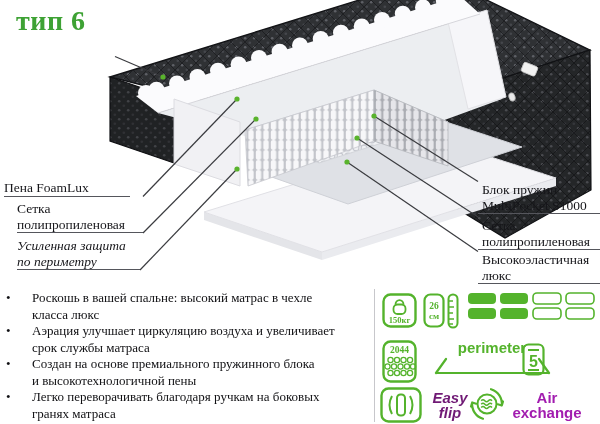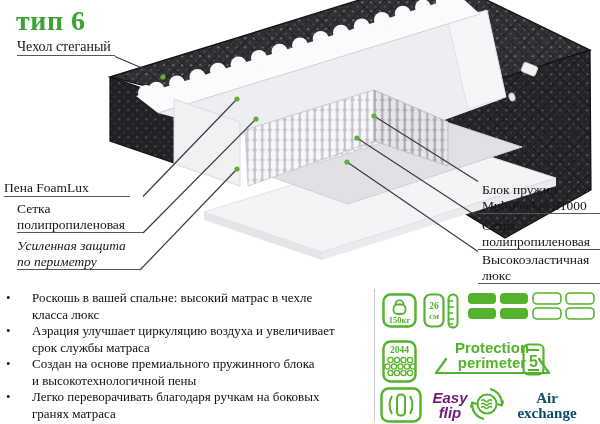--- a/index.html
+++ b/index.html
@@ -131,21 +131,20 @@
       <circle cx="163" cy="77" r="2.6"></circle>
         <circle cx="237" cy="99" r="2.6"></circle>
         <circle cx="256" cy="119" r="2.6"></circle>
       <circle cx="237" cy="169" r="2.6"></circle>
         <circle cx="374" cy="116" r="2.6"></circle>
         <circle cx="357" cy="138" r="2.6"></circle>
       <circle cx="347" cy="162" r="2.6"></circle>
     </g>
   </svg>
 
-  <div class="lbl" style="left:17px;top:39px;width:98px;font-size:14px;">Чехол стеганый</div>
   <div class="lbl" style="left:4px;top:180px;width:126px;">Пена FoamLux</div>
   <div class="lbl" style="left:17px;top:201px;width:126px;">Сетка
 полипропиленовая</div>
   <div class="lbl" style="left:17px;top:238px;width:123px;font-style:italic;">Усиленная защита
 по периметру</div>
   <div class="lbl r" style="left:478px;top:150px;width:118px;">Блок пружин
 MultiPocket S1000</div>
   <div class="lbl r" style="left:478px;top:186px;width:118px;">Сетка
 полипропиленовая</div>
   <div class="lbl r" style="left:478px;top:220px;width:118px;">Высокоэластичная
@@ -226,21 +225,20 @@
         <circle cx="15" cy="33" r="2.6"></circle>
         <circle cx="21.5" cy="33" r="2.6"></circle>
         <circle cx="28" cy="33" r="2.6"></circle>
     </g>
   </svg>
 
   <svg class="ic" style="left:428px;top:355px;" width="130" height="22" viewBox="0 0 130 22">
     <path d="M8,18 L18,4 M8,18 L121,18 M121,18 L111,4" fill="none" stroke="#54b32c" stroke-width="2.2" stroke-linecap="round"></path>
   </svg>
   <div class="glabel" style="left:428px;top:341px;width:128px;color:#54b32c;">
-    <div>Protection</div>
     <div>perimeter</div>
   </div>
 
   <svg class="ic" style="left:522px;top:343px;" width="23" height="33" viewBox="0 0 23 33">
     <rect x="1.5" y="1.5" width="20" height="30" rx="5" fill="none" stroke="#54b32c" stroke-width="2.2"></rect>
     <path d="M6,7 H17 M6,27 H17" stroke="#54b32c" stroke-width="2"></path>
     <text x="11.5" y="23.5" text-anchor="middle" font-family="Liberation Sans,sans-serif" font-weight="bold" font-size="16" fill="#54b32c">5</text>
   </svg>
 
   <svg class="ic" style="left:380px;top:387px;" width="42" height="36" viewBox="0 0 42 36">
@@ -254,18 +252,18 @@
   </div>
 
   <svg class="ic" style="left:468px;top:385px;" width="38" height="38" viewBox="0 0 38 38">
     <circle cx="19" cy="19" r="9.5" fill="none" stroke="#54b32c" stroke-width="2"></circle>
     <path d="M13.2,15.8 q1.8,-2 3.6,0 q1.8,2 3.6,0 q1.8,-2 3.6,0
              M13.2,19.2 q1.8,-2 3.6,0 q1.8,2 3.6,0 q1.8,-2 3.6,0
              M13.2,22.6 q1.8,-2 3.6,0 q1.8,2 3.6,0 q1.8,-2 3.6,0" fill="none" stroke="#54b32c" stroke-width="1.5"></path>
     <path d="M23,4.2 A15.2,15.2 0 0 1 33.8,20.5 M33.8,20.5 l-4,-1.2 M33.8,20.5 l1.2,-4
              M15,33.8 A15.2,15.2 0 0 1 4.2,17.5 M4.2,17.5 l4,1.2 M4.2,17.5 l-1.2,4" fill="none" stroke="#54b32c" stroke-width="2.2" stroke-linecap="round"></path>
   </svg>
-  <div class="glabel" style="left:504px;top:391px;width:86px;color:#0c4a6e;font-family:Liberation Serif, serif;">
+  <div class="glabel" style="left:504px;top:391px;width:86px;color:#a21caf;">
     <div>Air</div>
     <div>exchange</div>
   </div>
 
 </div>
 
 </body></html>

